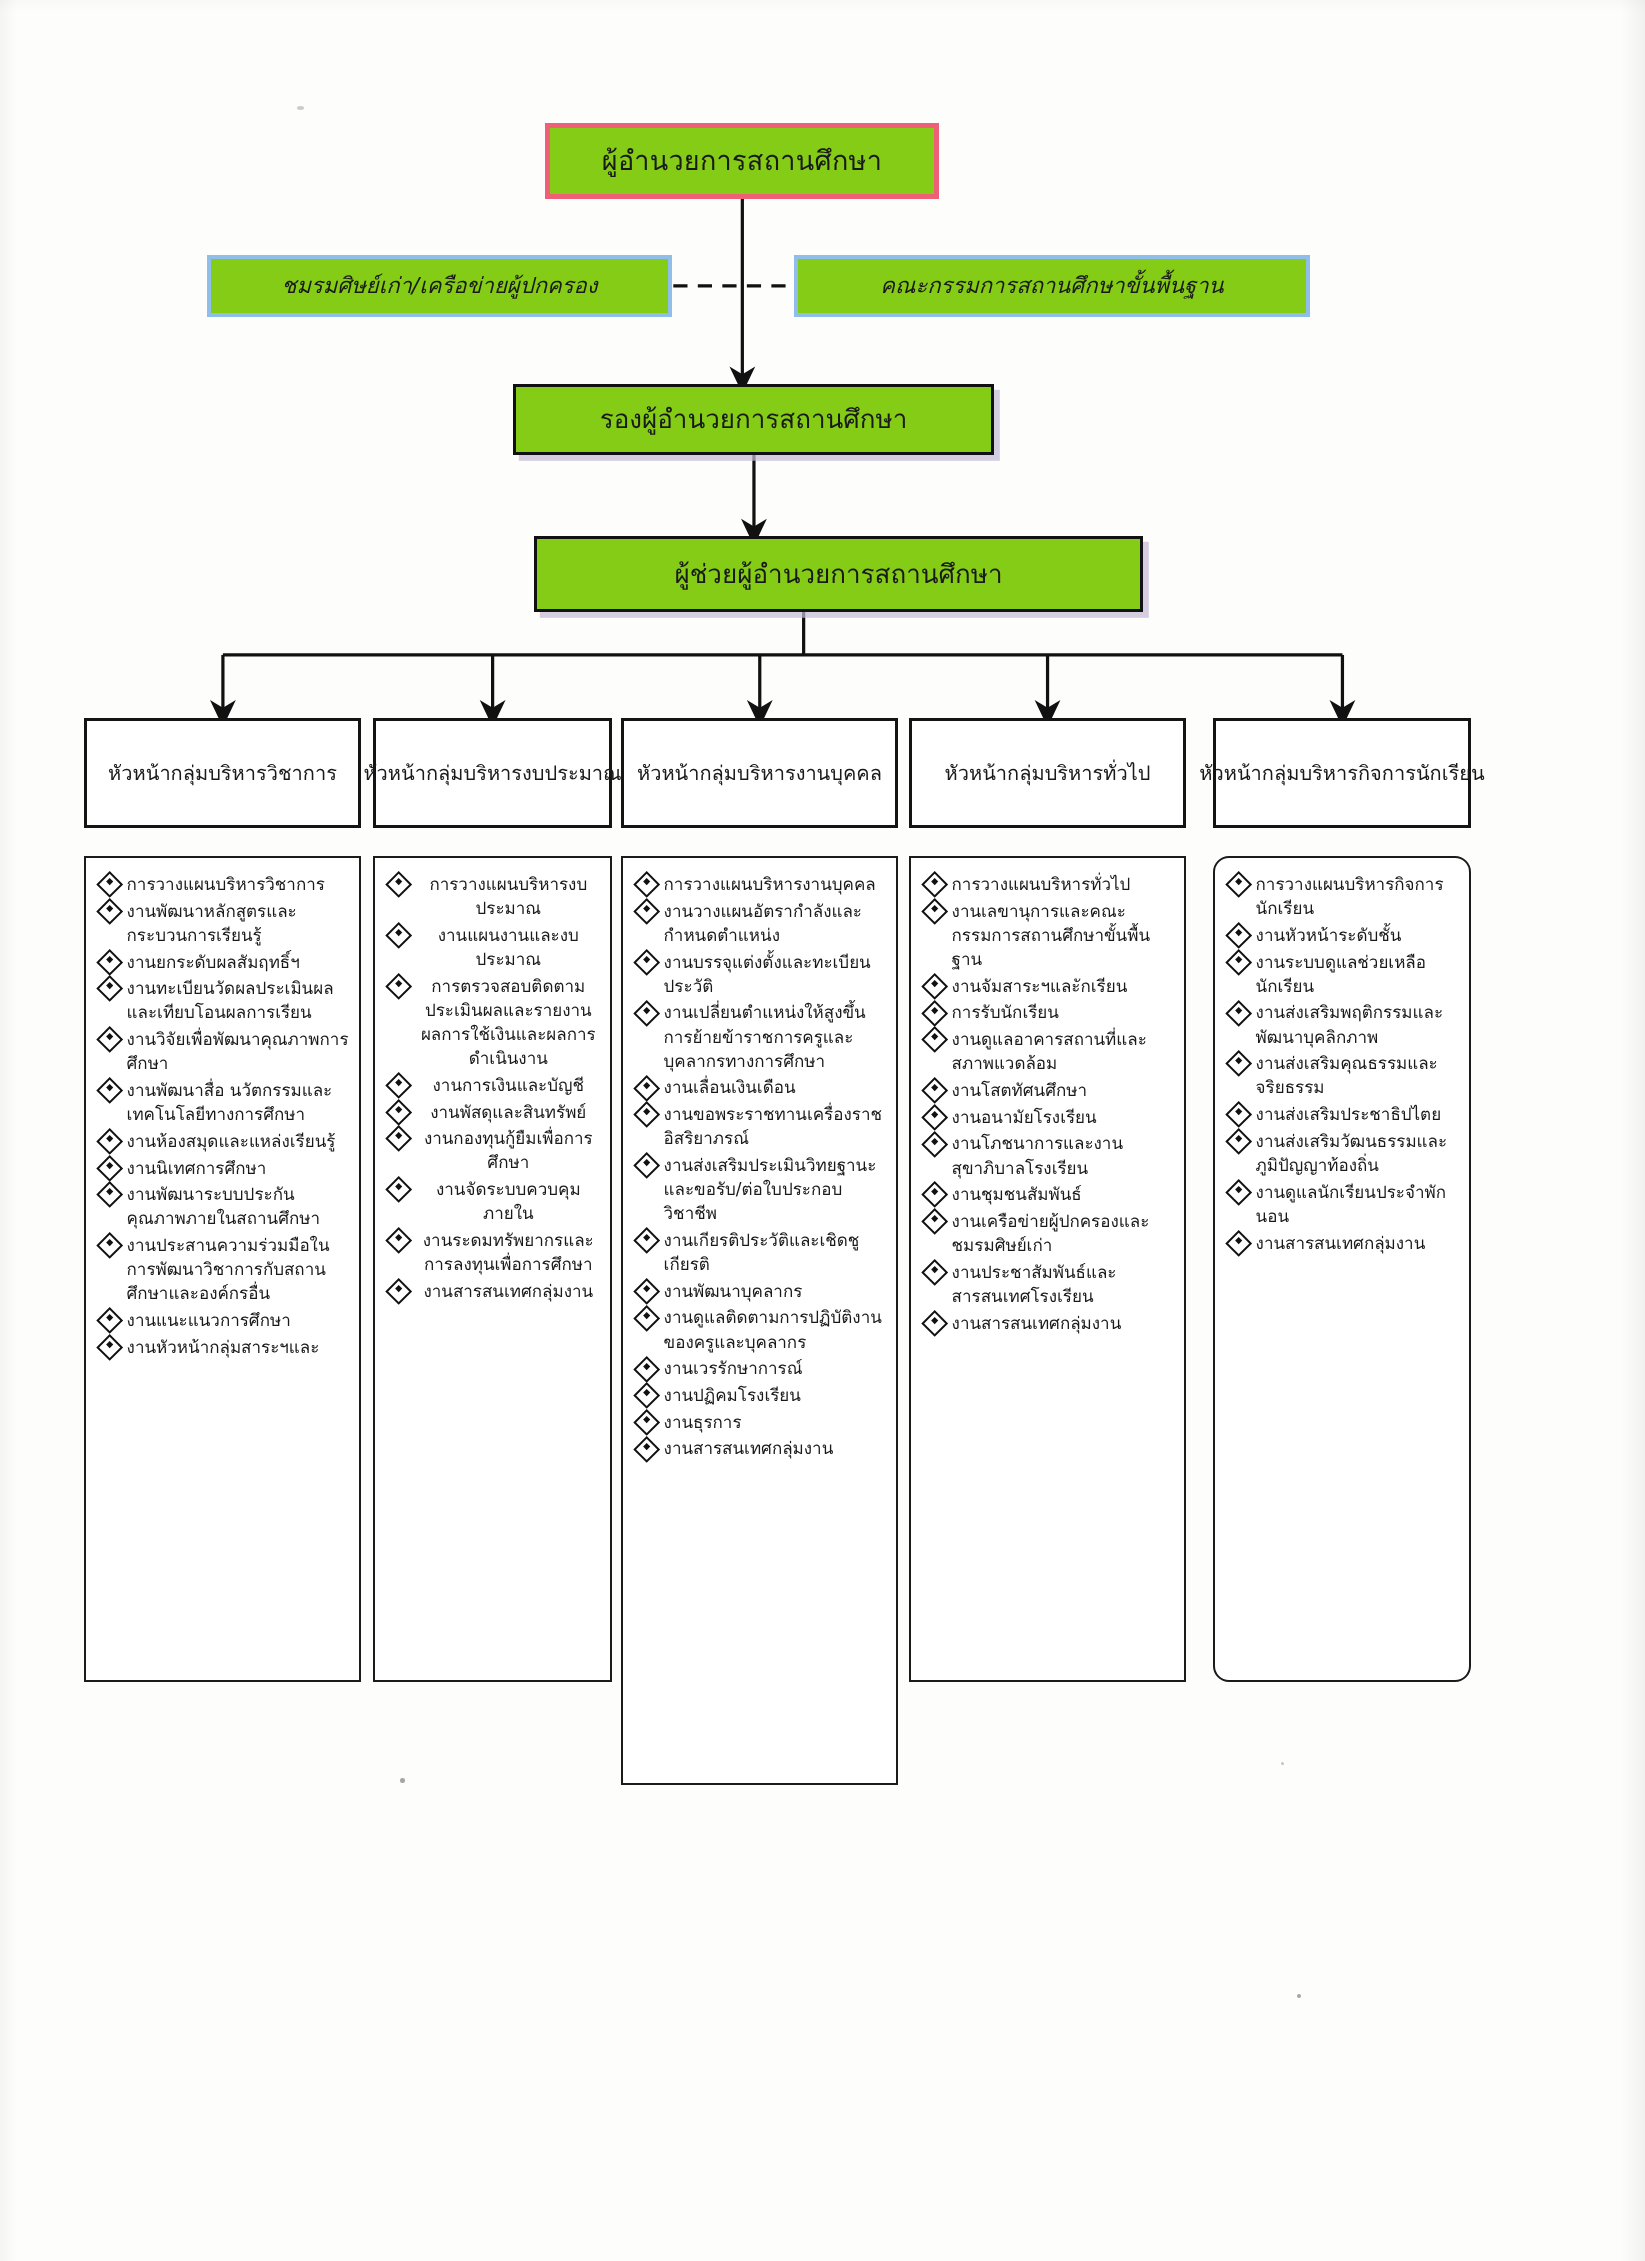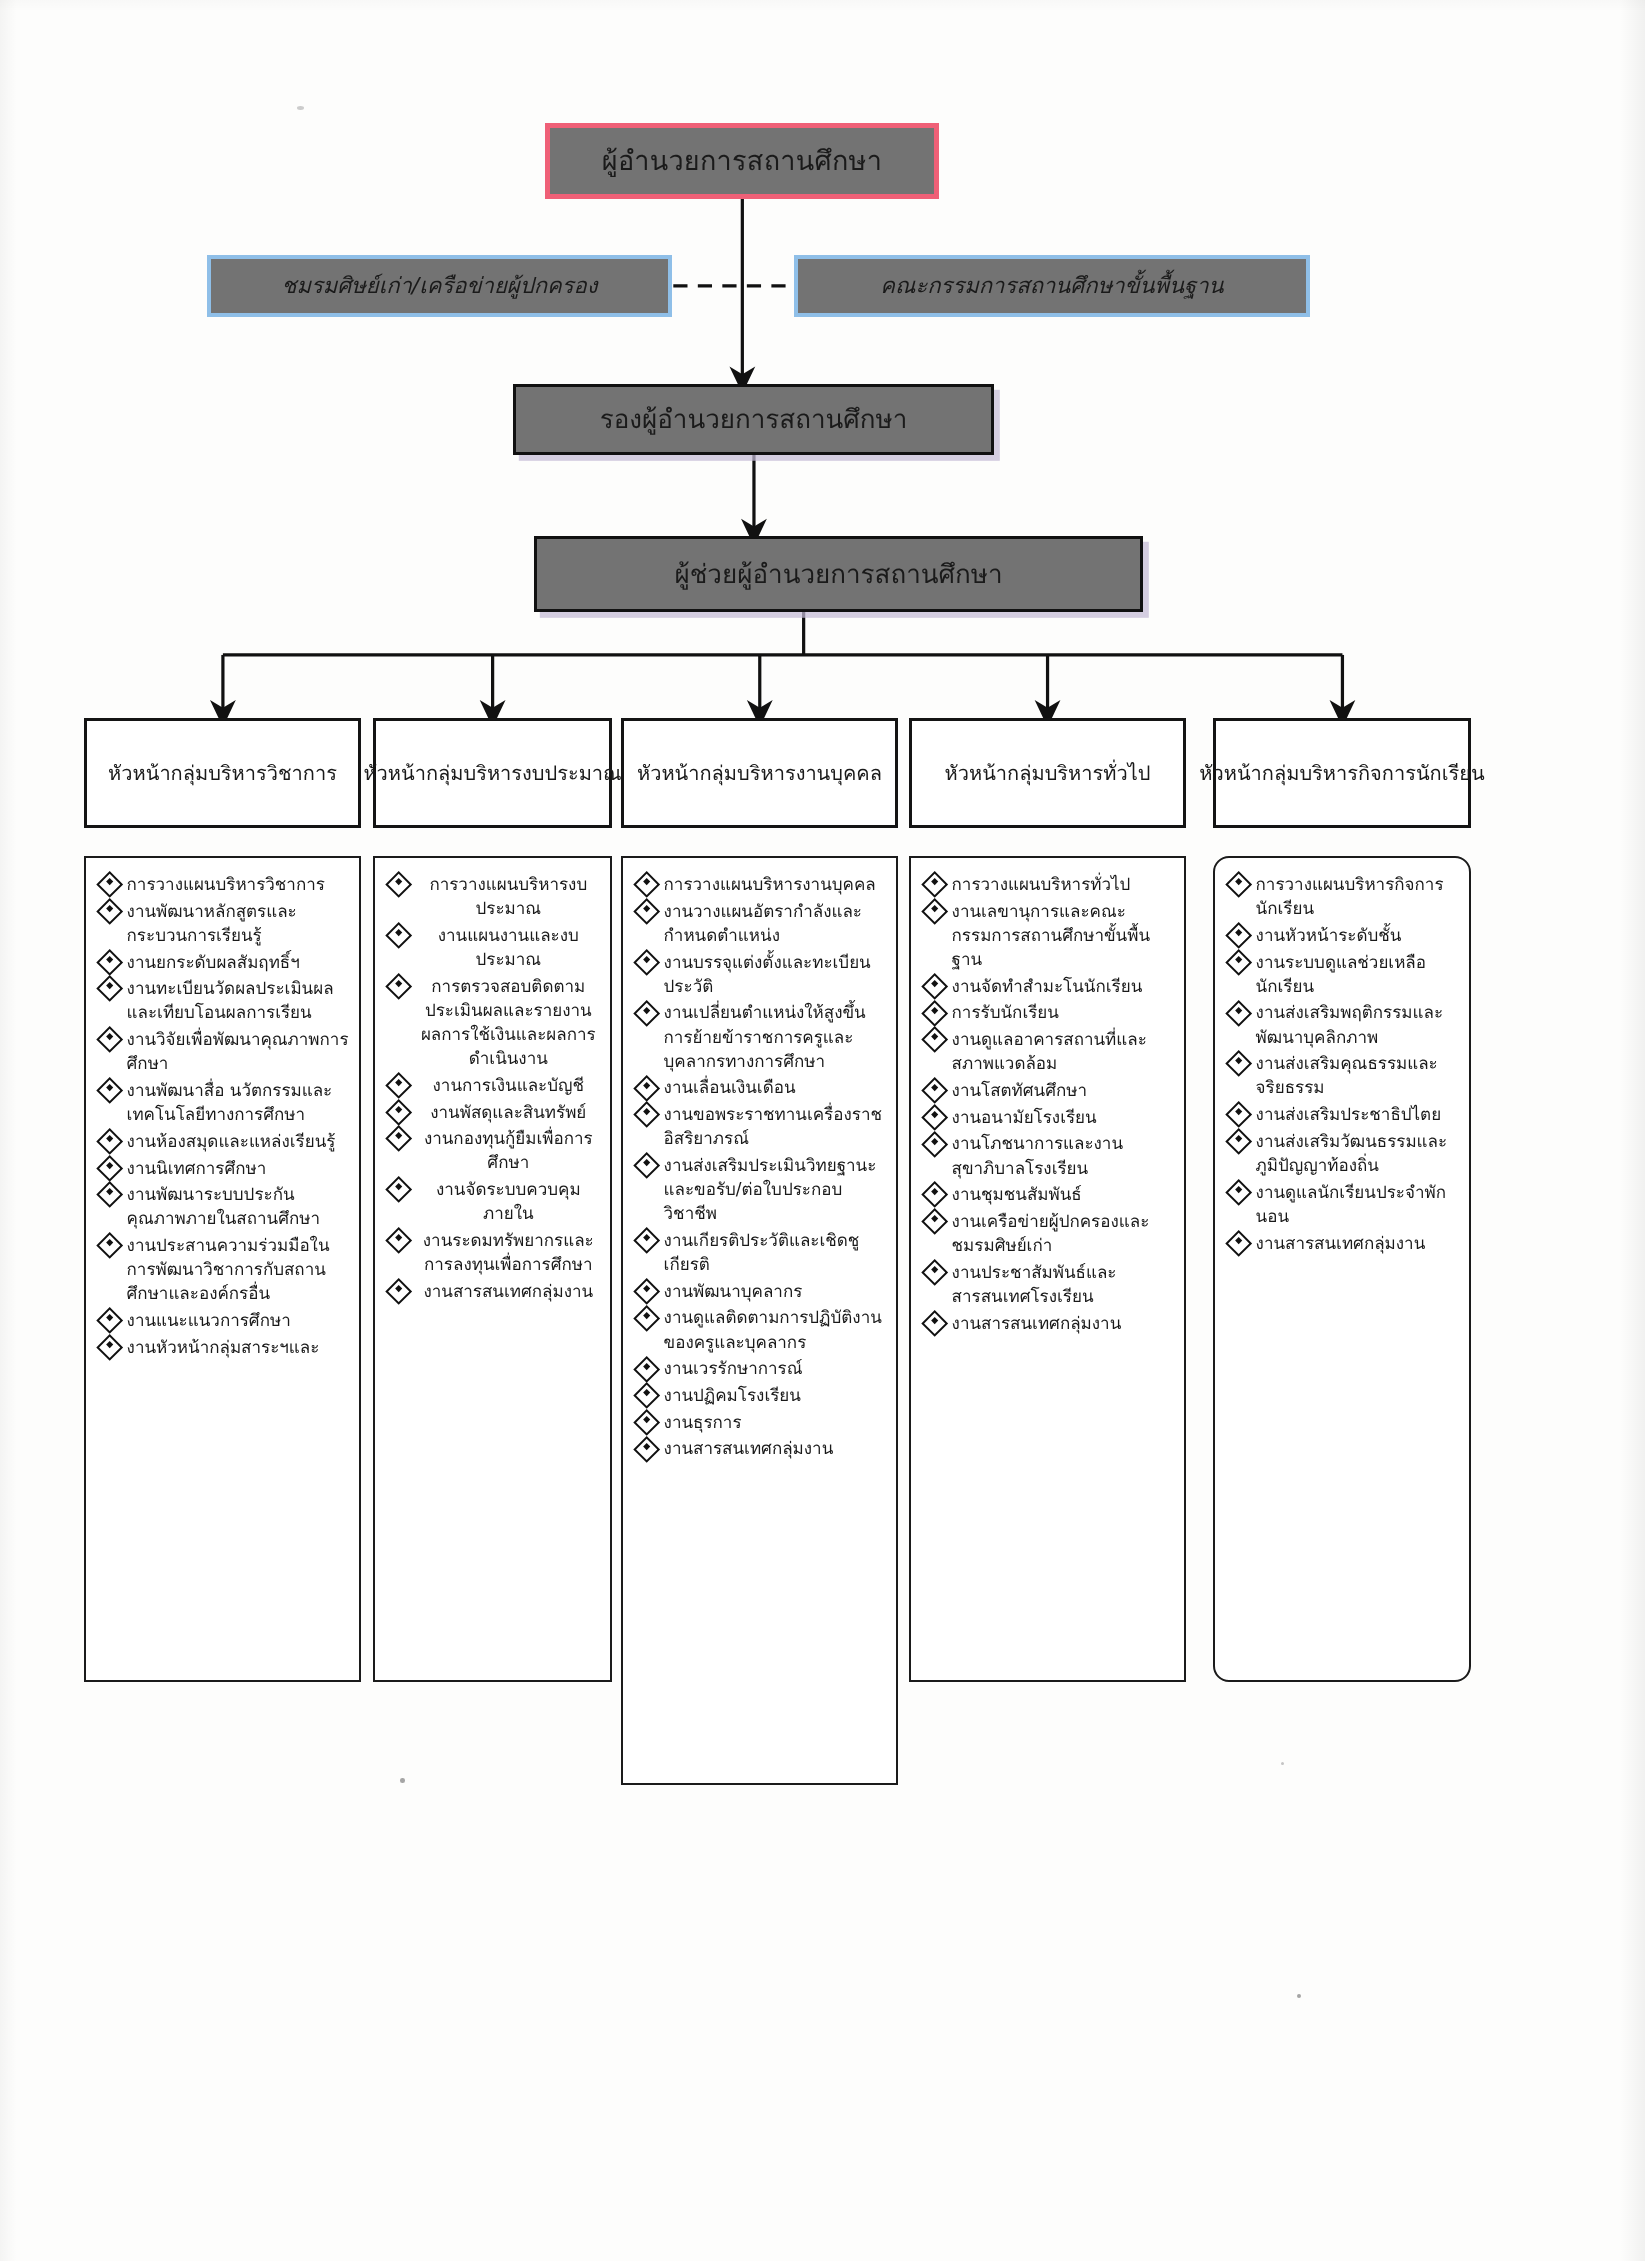--- a/index.html
+++ b/index.html
@@ -38,21 +38,21 @@
   }
 
   
   .node {
     position: absolute;
     box-sizing: border-box;
     display: flex;
     align-items: center;
     justify-content: center;
     text-align: center;
-    background: #737373;
+    background: #84cc16;
     line-height: 1.25;
   }
 
   
   #node-director {
     left: 545px;  top: 123px;
     width: 394px; height: 76px;
     border: 5.8px solid #ef6077;
     font-size: 27px;
     letter-spacing: 0.3px;
@@ -398,21 +398,21 @@
         <li class="bullet-item">
           <span class="bullet-marker"></span>
           <span class="bullet-text">การวางแผนบริหารทั่วไป</span>
         </li>
         <li class="bullet-item">
           <span class="bullet-marker"></span>
           <span class="bullet-text">งานเลขานุการและคณะกรรมการสถานศึกษาขั้นพื้นฐาน</span>
         </li>
         <li class="bullet-item">
           <span class="bullet-marker"></span>
-          <span class="bullet-text">งานจัดทำสำมะโนนักเรียน</span>
+          <span class="bullet-text">งานจัมสาระฯและักเรียน</span>
         </li>
         <li class="bullet-item">
           <span class="bullet-marker"></span>
           <span class="bullet-text">การรับนักเรียน</span>
         </li>
         <li class="bullet-item">
           <span class="bullet-marker"></span>
           <span class="bullet-text">งานดูแลอาคารสถานที่และสภาพแวดล้อม</span>
         </li>
         <li class="bullet-item">

